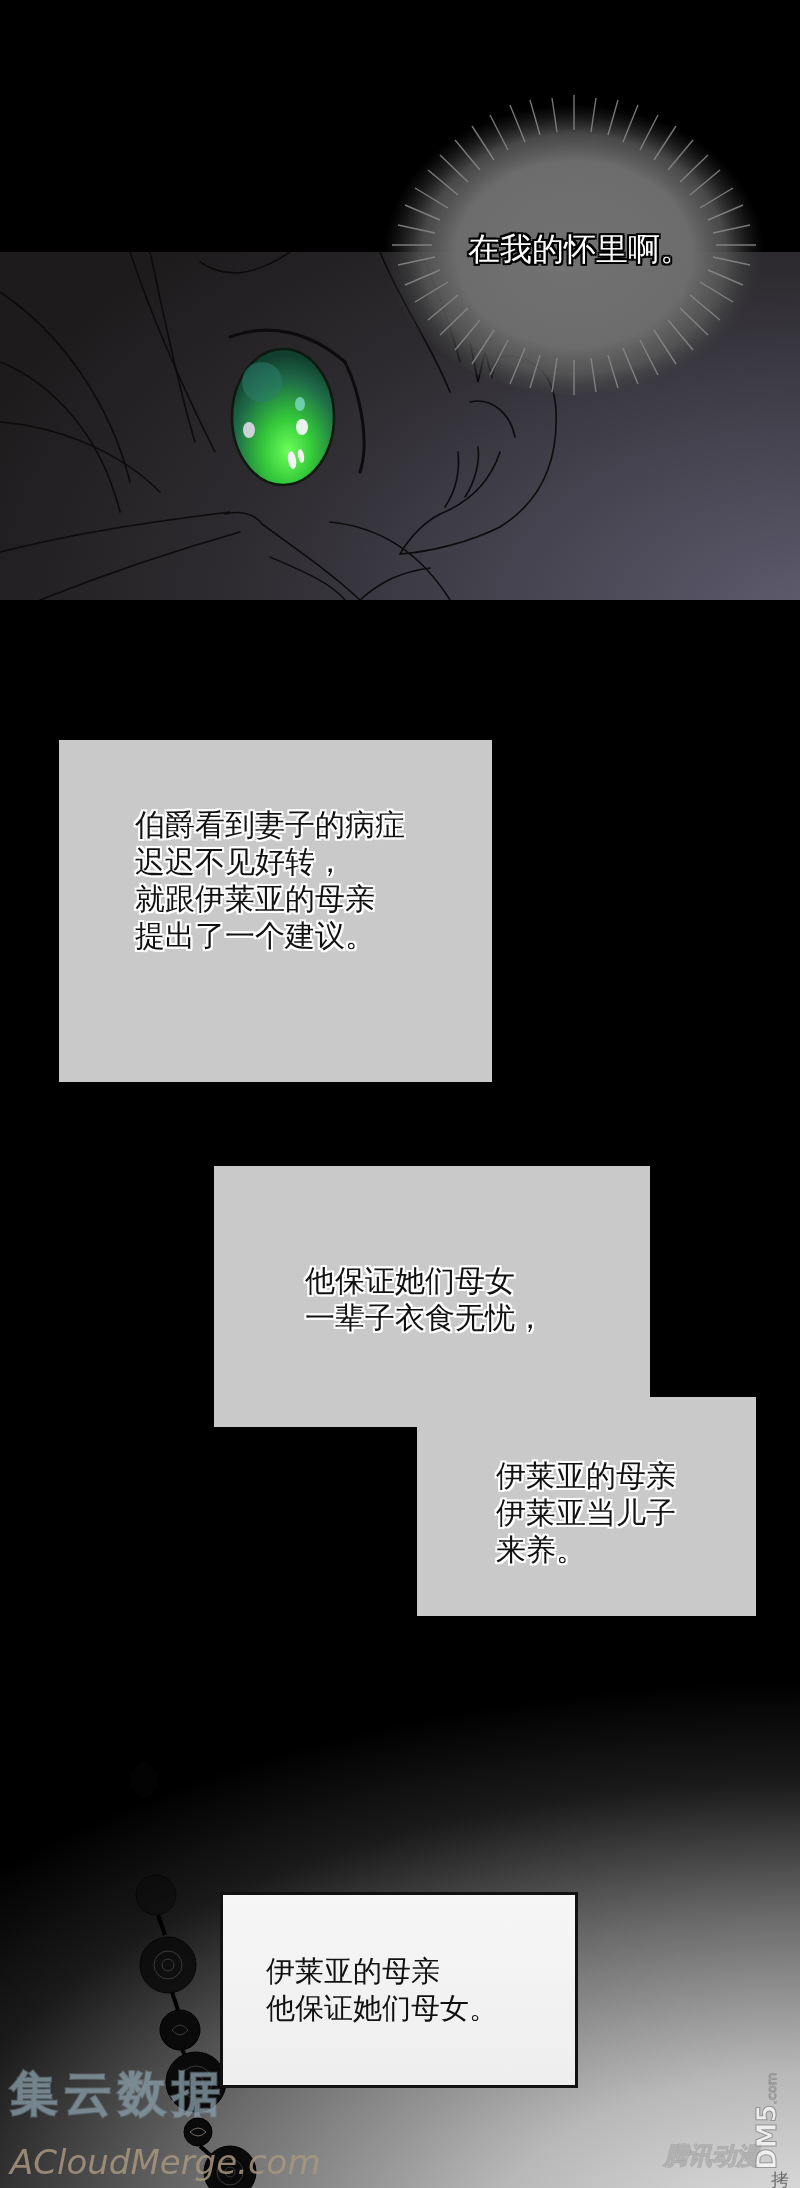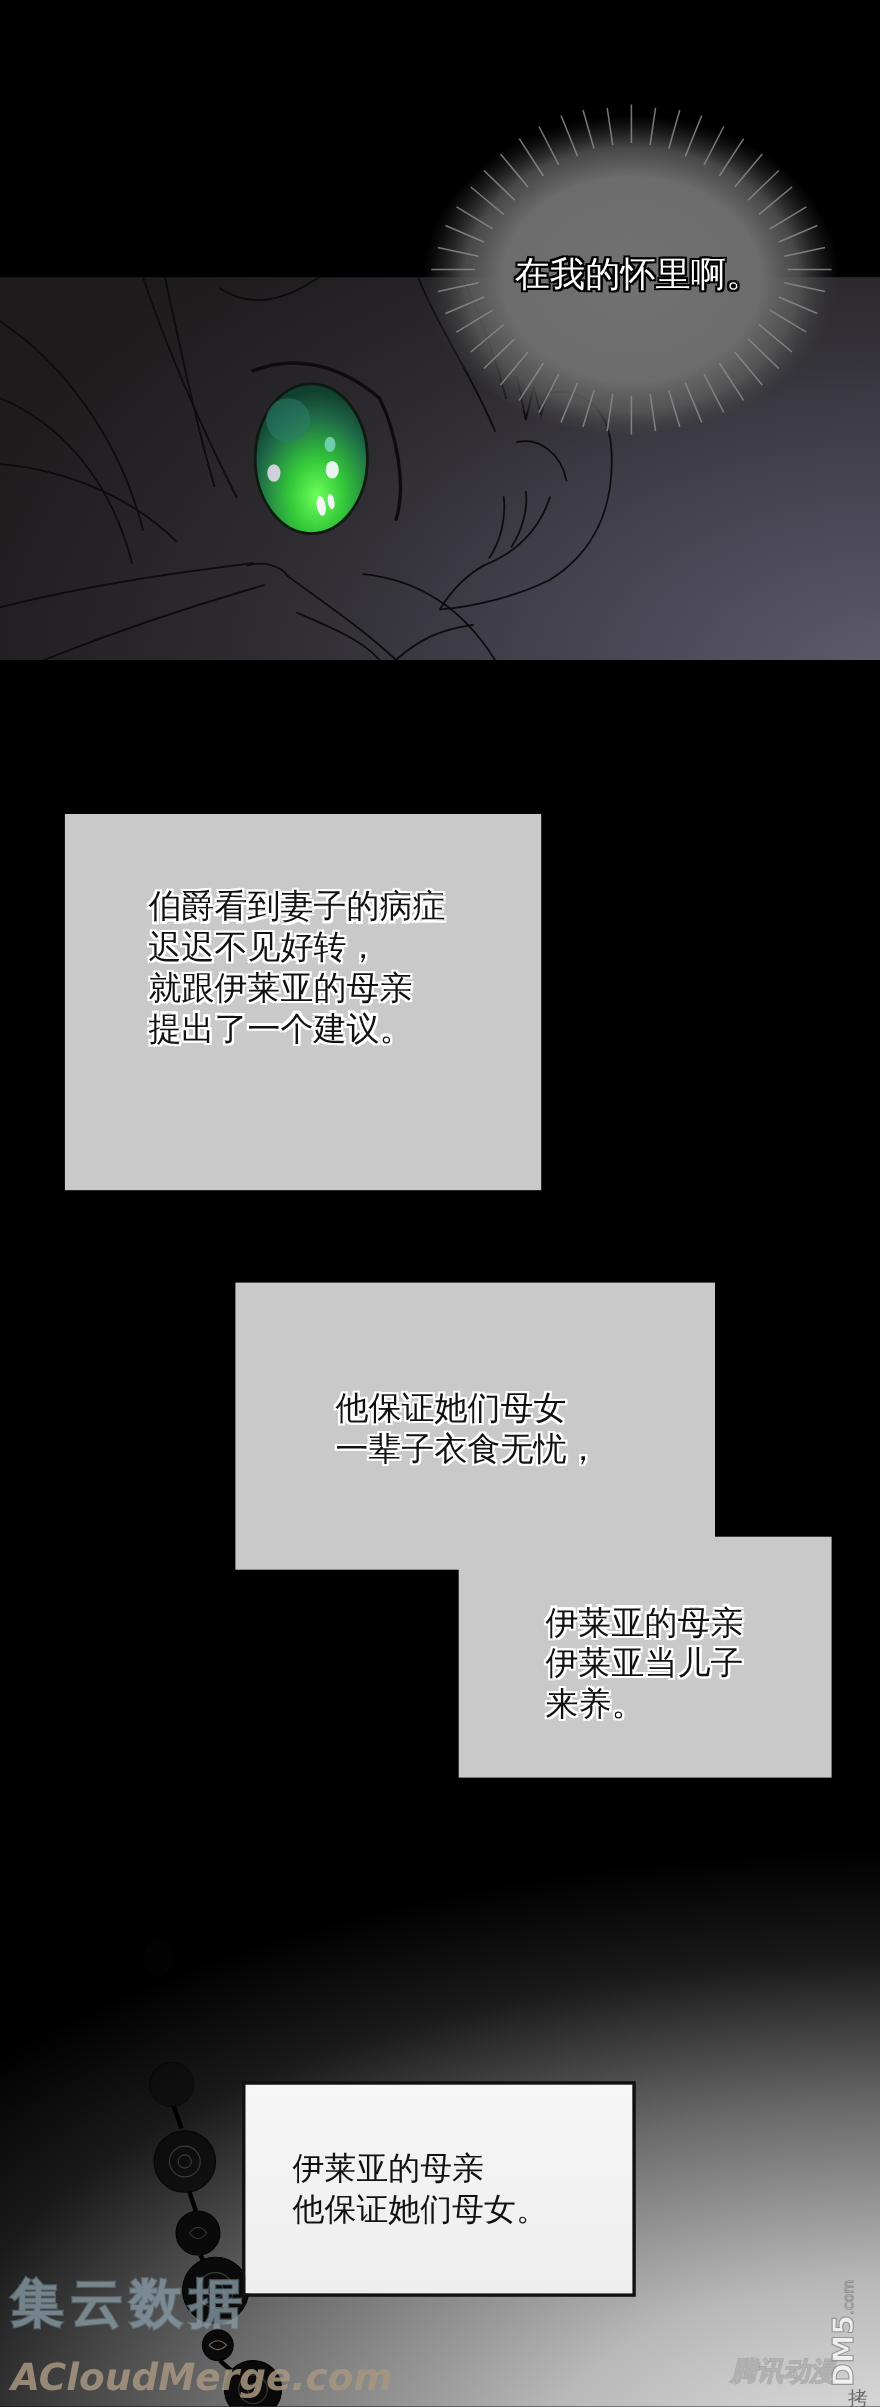--- a/index.html
+++ b/index.html
@@ -42,21 +42,21 @@
 
   #cap4 { left: 220px; top: 1892px; width: 358px; height: 196px; background: linear-gradient(180deg, #f6f6f6, #eeeeee);
     border: 3px solid #111; box-sizing: border-box; padding-left: 20px; }
   #cap4 .lines { left: 43px; top: 58px; }
   #cap4 .line { font-size: 29px; line-height: 37px; color: #111; text-shadow: none; }
 
   
   .wm-cn { position: absolute; left: 10px; top: 2062px; font-size: 48px; font-weight: bold;
     color: rgba(170,190,200,0.55); letter-spacing: 6px;
     -webkit-text-stroke: 2px rgba(120,140,150,0.5); }
-  .wm-en { position: absolute; left: 10px; top: 2142px; font-size: 34px; font-weight: bold; font-style: italic;
+  .wm-en { position: absolute; left: 10px; top: 2142px; font-size: 34px; font-weight: normal; font-style: italic;
     color: rgba(168,150,128,0.85); }
   .wm-dm5 { position: absolute; left: 752px; top: 2170px; transform-origin: left top; transform: rotate(-90deg);
     font-size: 26px; font-weight: bold; color: rgba(255,255,255,0.7); -webkit-text-stroke: 1px rgba(120,120,120,0.7);
     white-space: nowrap; }
   .wm-dm5 small { font-size: 13px; font-weight: normal; }
   .wm-tx { position: absolute; left: 664px; top: 2140px; font-size: 24px; font-weight: bold; font-style: italic;
     color: rgba(255,255,255,0.6); -webkit-text-stroke: 1px rgba(140,140,140,0.6); }
   .wm-kb { position: absolute; left: 735px; top: 2168px; font-size: 18px; color: rgba(60,60,60,0.7); margin-left: 36px; }
 </style>
 </head>

